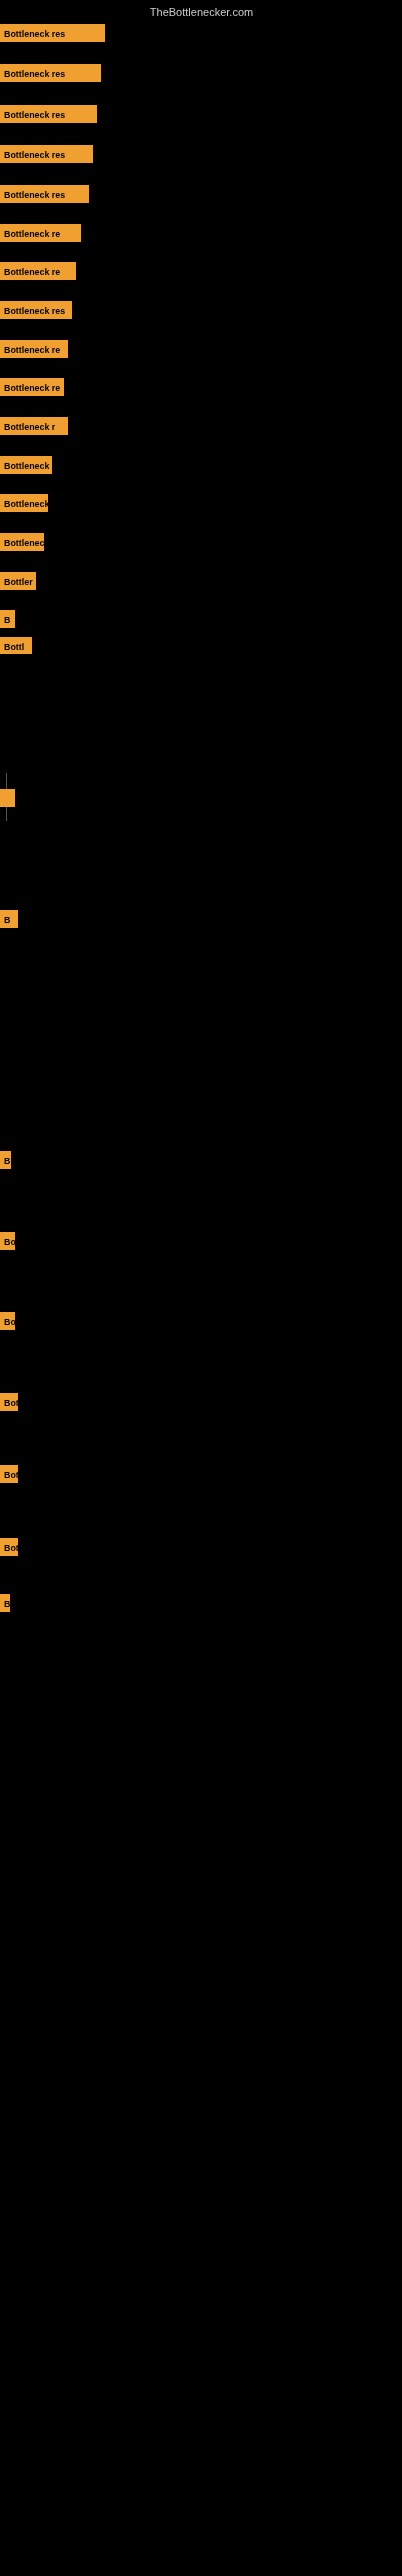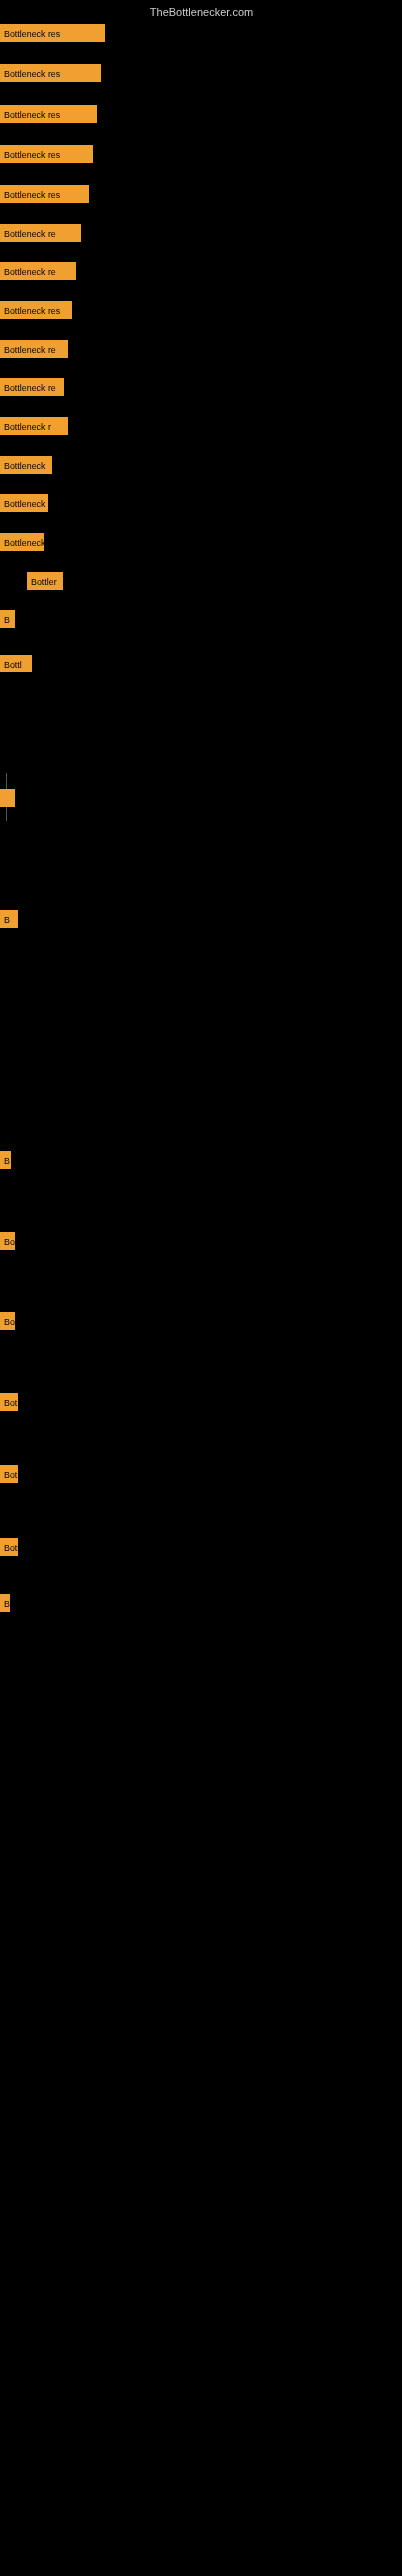--- a/index.html
+++ b/index.html
@@ -19,21 +19,21 @@
     .bar-container {
       position: absolute;
       left: 0;
       display: flex;
       align-items: center;
     }
     .bar-label {
       background-color: #f0a030;
       color: #000;
       font-size: 8.9px;
-      font-weight: normal;
+      font-weight: bold;
       padding: 2.4px 4px;
       white-space: nowrap;
       overflow: hidden;
     }
     .vertical-line {
       position: absolute;
       left: 6.4px;
       width: 0.8px;
       background-color: #555;
     }
@@ -80,27 +80,27 @@
   </div>
 <div class="bar-container" style="top: 456px; height: 17.7px;">
     <div class="bar-label" style="width: 52px; height: 17.7px; line-height: 17.7px;">Bottleneck</div>
   </div>
 <div class="bar-container" style="top: 494px; height: 17.7px;">
     <div class="bar-label" style="width: 48px; height: 17.7px; line-height: 17.7px;">Bottleneck c</div>
   </div>
 <div class="bar-container" style="top: 533px; height: 17.7px;">
     <div class="bar-label" style="width: 44px; height: 17.7px; line-height: 17.7px;">Bottleneck</div>
   </div>
-<div class="bar-container" style="top: 572px; height: 17.7px; margin-left: 27px;">
+<div class="bar-container" style="top: 572px; height: 17.7px;">
     <div class="bar-label" style="width: 36px; height: 17.7px; line-height: 17.7px;">Bottler</div>
   </div>
 <div class="bar-container" style="top: 610px; height: 17.7px;">
     <div class="bar-label" style="width: 14.5px; height: 17.7px; line-height: 17.7px;">B</div>
   </div>
-<div class="bar-container" style="top: 646px; height: 35px;">
+<div class="bar-container" style="top: 628px; height: 35px;">
     <div class="bar-label" style="width: 32px; height: 17.7px; line-height: 17.7px;">Bottl</div>
   </div>
 <div class="bar-container" style="top: 789px; height: 17.7px;">
     <div class="bar-label" style="width: 14.5px; height: 17.7px; line-height: 17.7px;"></div>
   </div>
 <div class="bar-container" style="top: 910px; height: 17.7px;">
     <div class="bar-label" style="width: 17.7px; height: 17.7px; line-height: 17.7px;">B</div>
   </div>
 <div class="bar-container" style="top: 1151px; height: 17.7px;">
     <div class="bar-label" style="width: 11.3px; height: 17.7px; line-height: 17.7px;">B</div>

